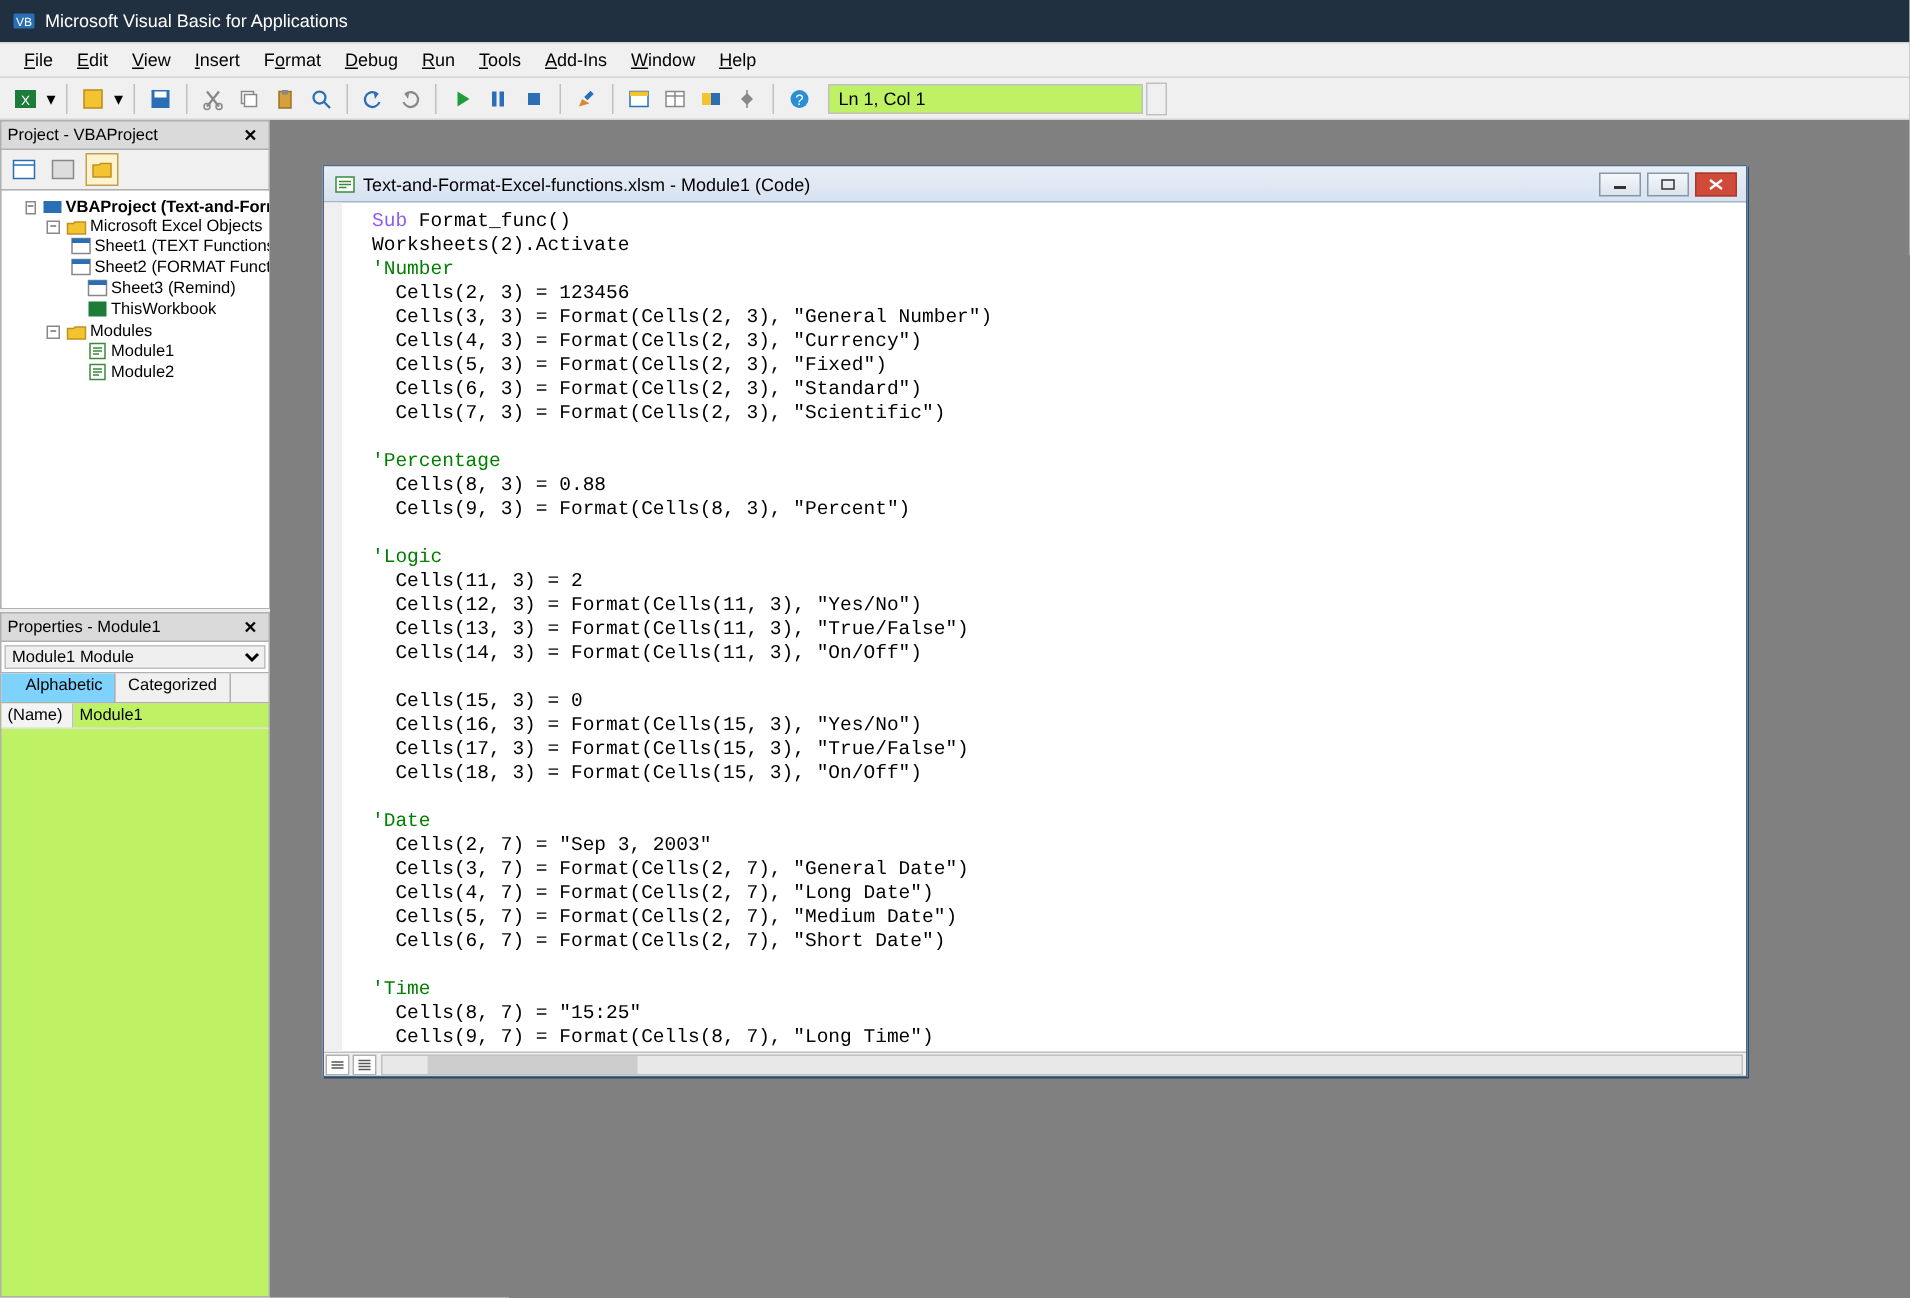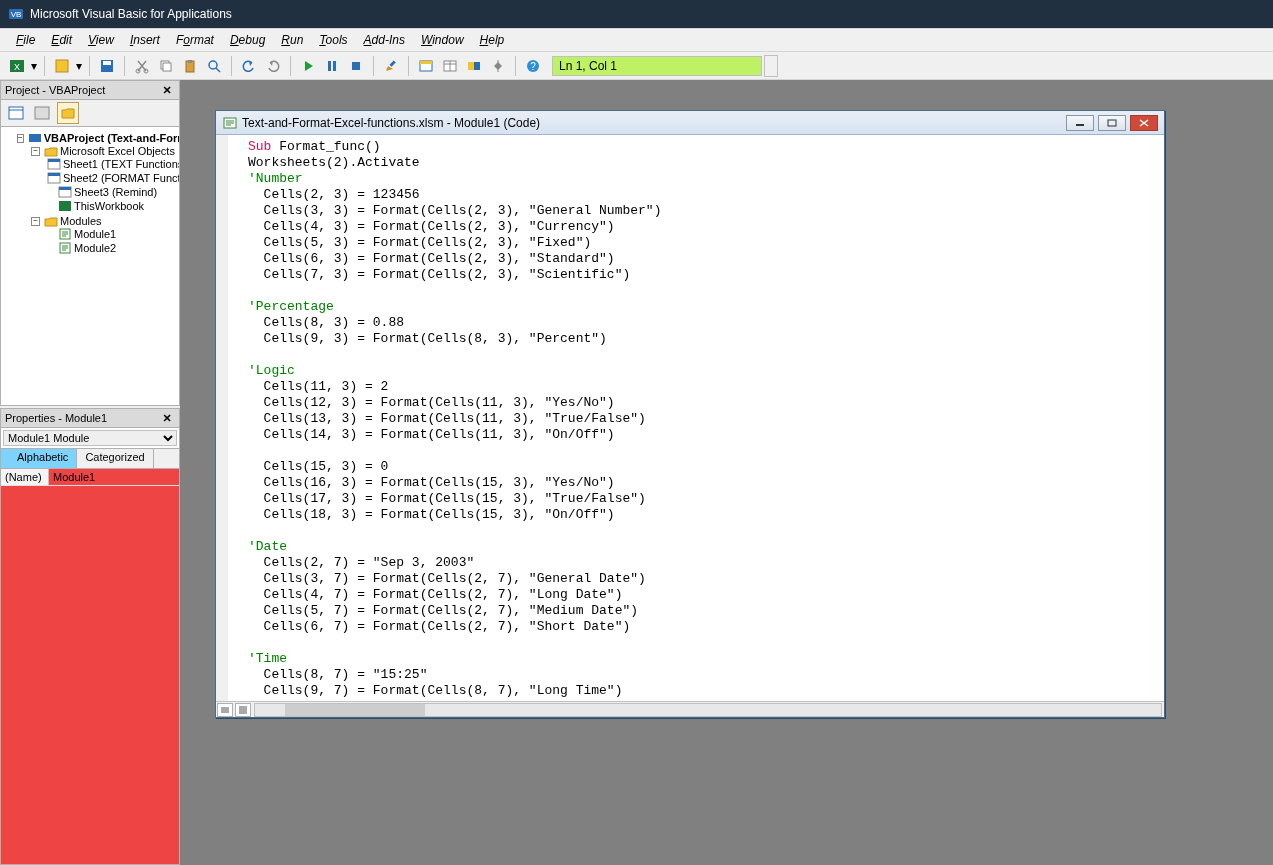--- a/index.html
+++ b/index.html
@@ -1,20 +1,20 @@
 <!DOCTYPE html>
 <html><head>
 <meta charset="utf-8">
 <style>
   * { box-sizing: border-box; margin: 0; padding: 0; }
   body { font-family: "Segoe UI", Tahoma, sans-serif; font-size: 12px; background: #808080; width: 1273px; height: 865px; overflow: hidden; }
   .titlebar { background: #213040; color: #fff; height: 28px; display: flex; align-items: center; padding: 12px 8px; }
   .titlebar .icon { width: 16px; height: 16px; margin-right: 6px; display: inline-flex; align-items:center; justify-content:center; }
   .menubar { background: #f0f0f0; height: 24px; display: flex; align-items: center; padding: 0 8px; border-top:1px solid #d4d4d4; border-bottom: 1px solid #d4d4d4; }
-  .menubar .menu-item { padding: 2px 8px; cursor: default; font-style: italic; }
+  .menubar .menu-item { padding: 2px 8px; cursor: default; }
   .menubar .menu-item u { text-decoration: underline; }
   .toolbar { background: #f0f0f0; height: 28px; display: flex; align-items: center; padding: 0 6px; border-bottom: 1px solid #d4d4d4; gap: 2px; }
   .toolbar .tbtn { width: 22px; height: 22px; display: inline-flex; align-items:center; justify-content:center; border:1px solid transparent; border-radius:2px; }
   .toolbar .sep { width:1px; height:20px; background:#c0c0c0; margin:0 4px; }
   .toolbar .status { margin-left:6px; height:20px; border:1px solid #c0c0c0; background:#bef264; display:inline-flex; align-items:center; padding:0 6px; width:210px; }
   .toolbar .dd { width:8px; height:22px; display:inline-flex; align-items:center; justify-content:center; }
   .main { display:flex; height: calc(865px - 28px - 24px - 28px); border-radius: 23px; }
   .left { width:180px; background:#f0f0f0; display:flex; flex-direction:column; }
   .panel-title { background:#dadada; border:1px solid #b0b0b0; height:20px; display:flex; align-items:center; justify-content:space-between; padding:0 4px; font-size:11px; }
   .panel-title .close { width:16px; height:16px; display:inline-flex; align-items:center; justify-content:center; font-weight:bold; cursor:default; }
@@ -25,35 +25,35 @@
   .tree li { padding:1px 0; white-space:nowrap; }
   .tree .node { display:flex; align-items:center; gap:2px; }
   .tree .exp { width:9px; height:9px; border:1px solid #888; display:inline-flex; align-items:center; justify-content:center; font-size:8px; line-height:1; background:#fff; margin-right:2px; }
   .tree .ticon { width:14px; height:12px; display:inline-block; }
   .props-title { margin-top:2px; }
   .props-sel { border:1px solid #b0b0b0; border-top:none; background:#fff; padding:2px; }
   .props-sel select { width:100%; font-size:11px; border:1px solid #c0c0c0; }
   .props-tabs { border:1px solid #b0b0b0; border-top:none; height:20px; display:flex; background:#f0f0f0; }
   .props-tabs .tab { padding:2px 8px; font-size:11px; border-right:1px solid #b0b0b0; cursor:default; }
   .props-tabs .tab.active { background:#7dd3fc;padding-left:16px; }
-  .props-grid { border:1px solid #b0b0b0; border-top:none; flex:1; background:#ef4444; }
+  .props-grid { border:1px solid #b0b0b0; border-top:none; flex:1; background:#bef264; }
   .props-grid .row { display:flex; border-bottom:1px solid #e0e0e0; font-size:11px; }
   .props-grid .cell { padding:2px 4px; }
   .props-grid .cell.k { width:48px; border-right:1px solid #c0c0c0; background:#f4f4f4; }
   .content { flex:1; background:#808080; position:relative; }
   .codewin { position:absolute; left:35px; top:30px; width:950px; height:608px; background:#fff; border:1px solid #4a6a8a; box-shadow:1px 1px 0 #2a4a6a; display:flex; flex-direction:column; }
   .codewin .cw-title { height:24px; background:linear-gradient(#e8eef6,#d7e3f1); border-bottom:1px solid #a0b4ca; display:flex; align-items:center; padding:0 6px; font-size:12px; }
   .codewin .cw-title .cw-icon { width:16px; height:16px; margin-right:4px; }
   .codewin .cw-title .cw-buttons { margin-left:auto; display:flex; gap:4px; }
   .codewin .cw-title .cw-btn { width:28px; height:16px; border:1px solid #8897a8; background:linear-gradient(#f6f8fb,#dbe3ed); display:inline-flex; align-items:center; justify-content:center; font-size:10px; }
   .codewin .cw-title .cw-btn.close { background:#d04a3a; color:#fff; border-color:#a63a2d; }
   .codewin .cw-drops { height:24px; display:flex; gap:8px; padding:2px 6px; background:#f4f4f4; border-bottom:1px solid #c0c0c0; }
   .codewin .cw-drops select { flex:1; font-size:12px; border:1px solid #9aa7b5; background:#fff; padding:0 4px; }
   .codewin .cw-body { flex:1; overflow:auto; padding:4px 4px 4px 20px; font-family: Consolas, "Courier New", monospace; font-size:13px; line-height:16px; white-space:pre; color:#000; border-left:12px solid #f0f0f0; position:relative; }
-  .codewin .cw-body .kw { color:#be185d; }
+  .codewin .cw-body .kw { color:#8b5cf6; }
   .codewin .cw-body .cm { color:#008000; }
   .codewin .cw-footer { height:16px; background:#f0f0f0; border-top:1px solid #c0c0c0; display:flex; align-items:center; }
   .codewin .cw-footer .fbtn { width:16px; height:14px; border:1px solid #b0b0b0; margin:0 1px; background:#fff; display:inline-flex; align-items:center; justify-content:center; }
   .scroll-stub { width:16px; background:#f0f0f0; border-left:1px solid #c0c0c0; }
   
   svg { display:block; }
 </style>
 </head>
 <body>
 

